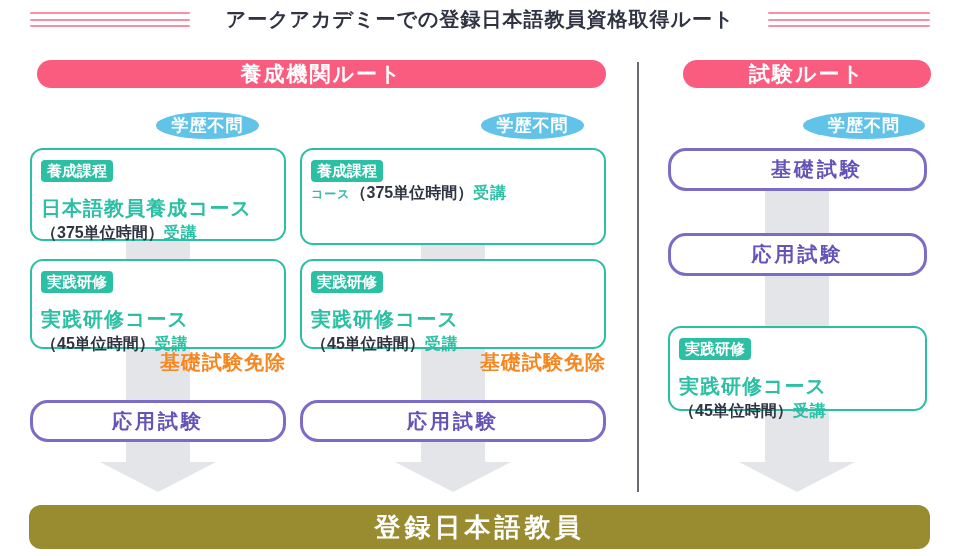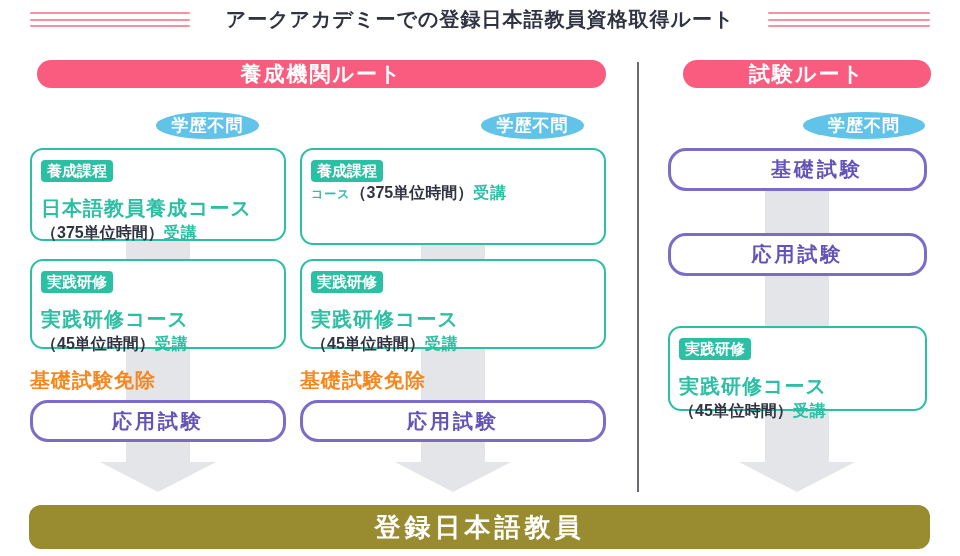--- a/index.html
+++ b/index.html
@@ -74,21 +74,21 @@
     position:absolute;background:#fff;border:3px solid var(--purple-border);border-radius:18px;
     display:flex;align-items:center;justify-content:center;color:var(--purple-text);
     font-size:20px;font-weight:bold;letter-spacing:3px;box-sizing:border-box;z-index:2;
   }
   .exam-a{left:30px;top:400px;width:256px;height:42px;}
   .exam-b{left:300px;top:400px;width:306px;height:42px;}
   .exam-c1{left:668px;top:148px;width:259px;height:43px;padding-left:39px;}
   .exam-c2{left:668px;top:233px;width:259px;height:43px;}
 
   .exemption{
-    position:absolute;top:367px;text-align:left;color:var(--orange);
+    position:absolute;top:349px;text-align:right;color:var(--orange);
     font-size:20px;font-weight:bold;z-index:3;letter-spacing:1px;
   }
   .exem-a{left:30px;width:256px;}
   .exem-b{left:300px;width:306px;}
 
   .arrow-shaft{position:absolute;width:64px;background:var(--arrow);z-index:1;}
   .arrow-head{position:absolute;width:0;height:0;border-left:58px solid transparent;
     border-right:58px solid transparent;border-top:30px solid var(--arrow);z-index:1;}
 
   .s1a{left:126px;top:240px;height:20px;}

